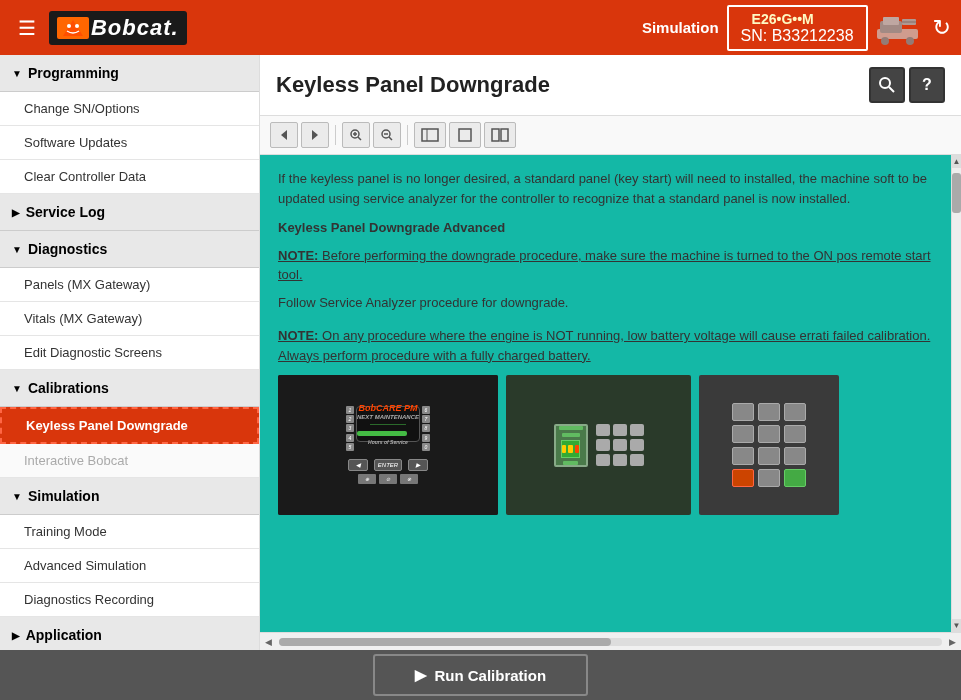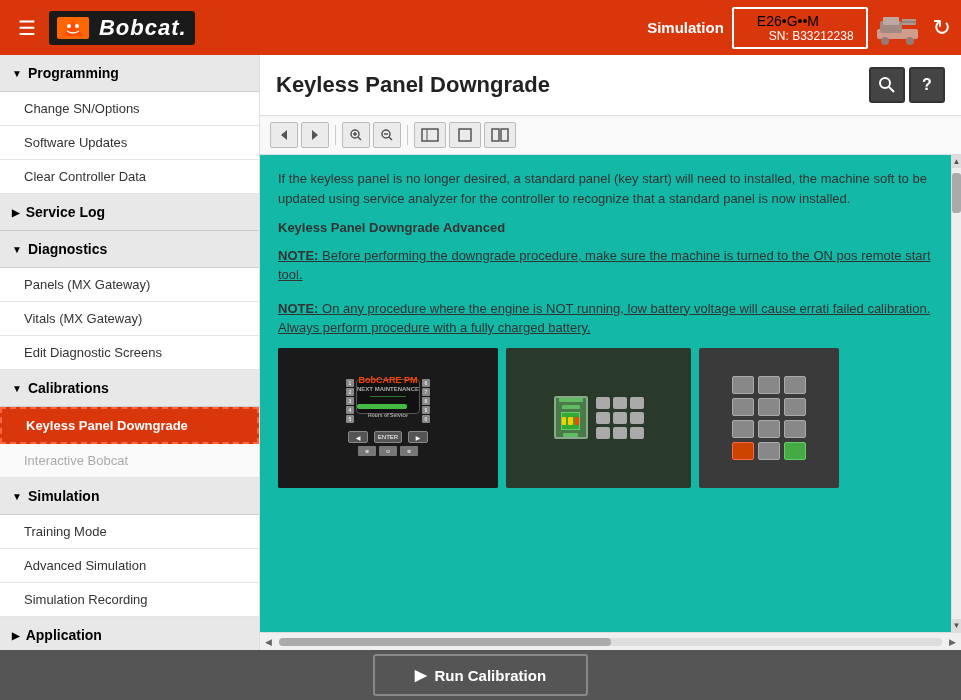--- a/index.html
+++ b/index.html
@@ -26,21 +26,21 @@
       display: flex;
       align-items: center;
       margin-left: 5px;
     }
     .bobcat-logo {
       background: #1a1a1a;
       border-radius: 3px;
       padding: 4px 8px;
       display: flex;
       align-items: center;
-      gap: 10px;
+      gap: 2px;
     }
     .bobcat-icon {
       width: 32px;
       height: 22px;
       background: #ff6600;
       border-radius: 2px;
       display: flex;
       align-items: center;
       justify-content: center;
       font-size: 14px;
@@ -66,29 +66,28 @@
     }
     .sim-box {
       border: 2px solid white;
       padding: 4px 12px;
       border-radius: 2px;
       display: flex;
       flex-direction: column;
       align-items: flex-start;
     }
     .sim-model {
-      color: #000000;
+      color: #fef9c3;
       font-size: 14px;
-      font-weight: normal;
+      font-weight: bold;
       padding-left: 11px;
     }
     .sim-sn {
       color: white;
-      font-size: 12px;
-      margin-left: 23px;
+      font-size: 16px;
     }
     .sim-machine-icon {
       width: 50px;
       height: 36px;
       margin-left: 5px;
       display: flex;
       align-items: center;
       justify-content: center;
       font-size: 24px;
       color: white;
@@ -259,20 +258,21 @@
       margin-top: 10px;
     }
     .doc-image {
       height: 140px;
       background: #555;
       border-radius: 2px;
       overflow: hidden;
       display: flex;
       align-items: center;
       justify-content: flex-start;
+      font-style: italic;
     }
     .doc-image.img1 { width: 220px; background: #2a2a2a; }
     .doc-image.img2 { width: 185px; background: #3a4a3a; }
     .doc-image.img3 { width: 140px; background: #4a4a4a; }
 
     
     .panel-display {
       width: 100%;
       height: 100%;
       background: #1a1a1a;
@@ -509,21 +509,21 @@
     </div>
     <div class="sidebar-item active">Keyless Panel Downgrade</div>
     <div class="sidebar-item disabled">Interactive Bobcat</div>
 
     <div class="sidebar-section-header">
       <span class="arrow">▼</span>
       <span>Simulation</span>
     </div>
     <div class="sidebar-item">Training Mode</div>
     <div class="sidebar-item">Advanced Simulation</div>
-    <div class="sidebar-item">Simulation Recording</div>
+    <div class="sidebar-item">Diagnostics Recording</div>
 
     <div class="sidebar-section-header">
       <span class="arrow">▶</span>
       <span>Application</span>
     </div>
 
   </div>
 
   <div class="content-area">
 
@@ -589,20 +589,21 @@
       </button>
     </div>
 
     <div class="content-scroll-wrapper">
       <div class="doc-body">
         <p>If the keyless panel is no longer desired, a standard panel (key start) will need to installed, the machine soft to be updated using service analyzer for the controller to recognize that a standard panel is now installed.</p>
         <p class="bold-heading">Keyless Panel Downgrade Advanced</p>
         <p class="note">
           <span>NOTE:  </span><span class="note-normal">Before performing the downgrade procedure, make sure the machine is turned to the ON pos remote start tool.</span>
         </p>
+        <p>Follow Service Analyzer procedure for downgrade.</p>
         <p class="note" style="margin-top:14px;">
           <span>NOTE:  </span><span class="note-normal">On any procedure where the engine is NOT running, low battery voltage will cause errati failed calibration. Always perform procedure with a fully charged battery.</span>
         </p>
 
         <div class="doc-images">
 
           <div class="doc-image img1">
             <div class="panel-display">
               <div style="display:flex;gap:2px;margin-bottom:4px;">
                 <div style="display:grid;grid-template-rows:repeat(5,1fr);gap:1px;">

